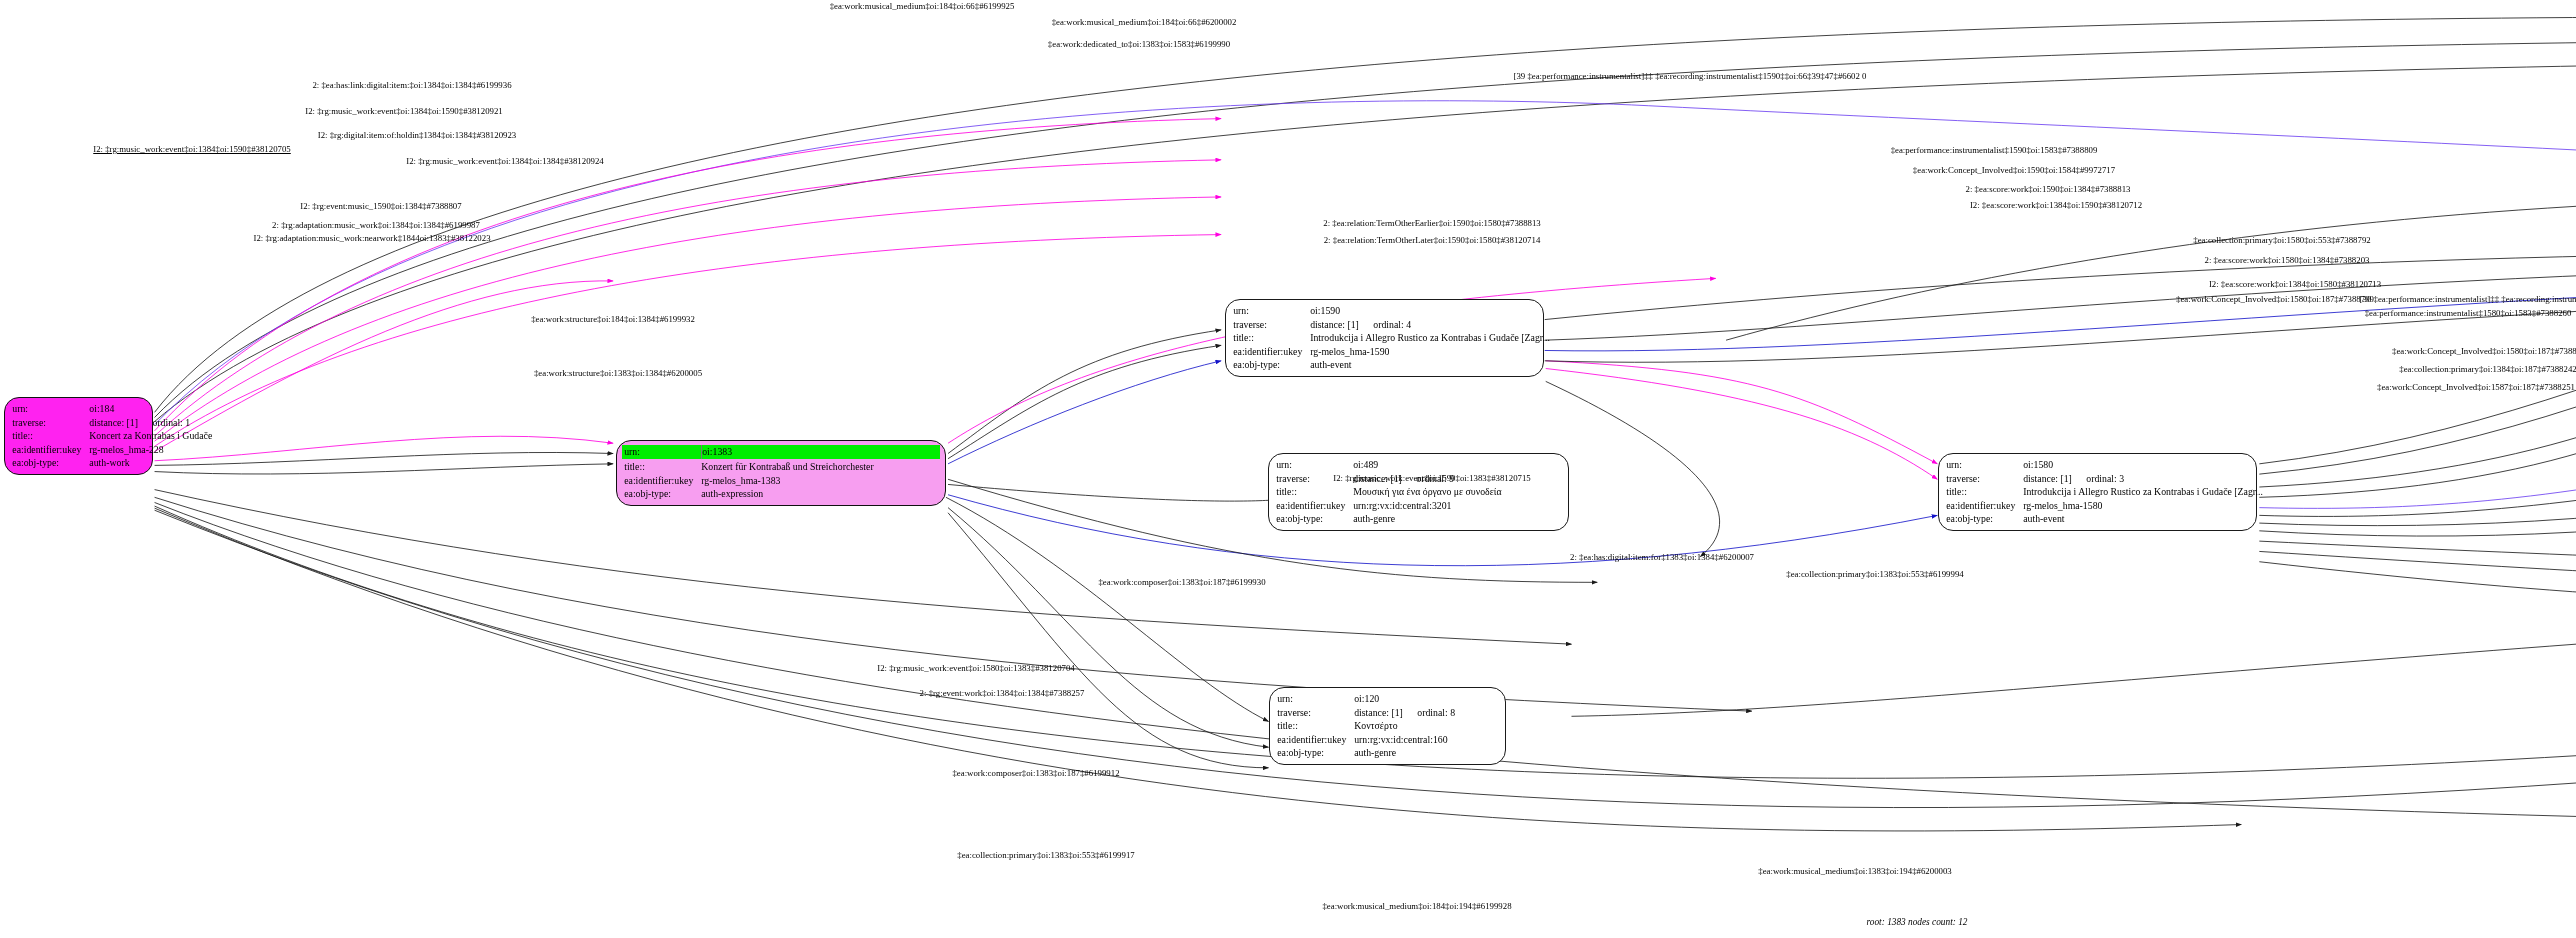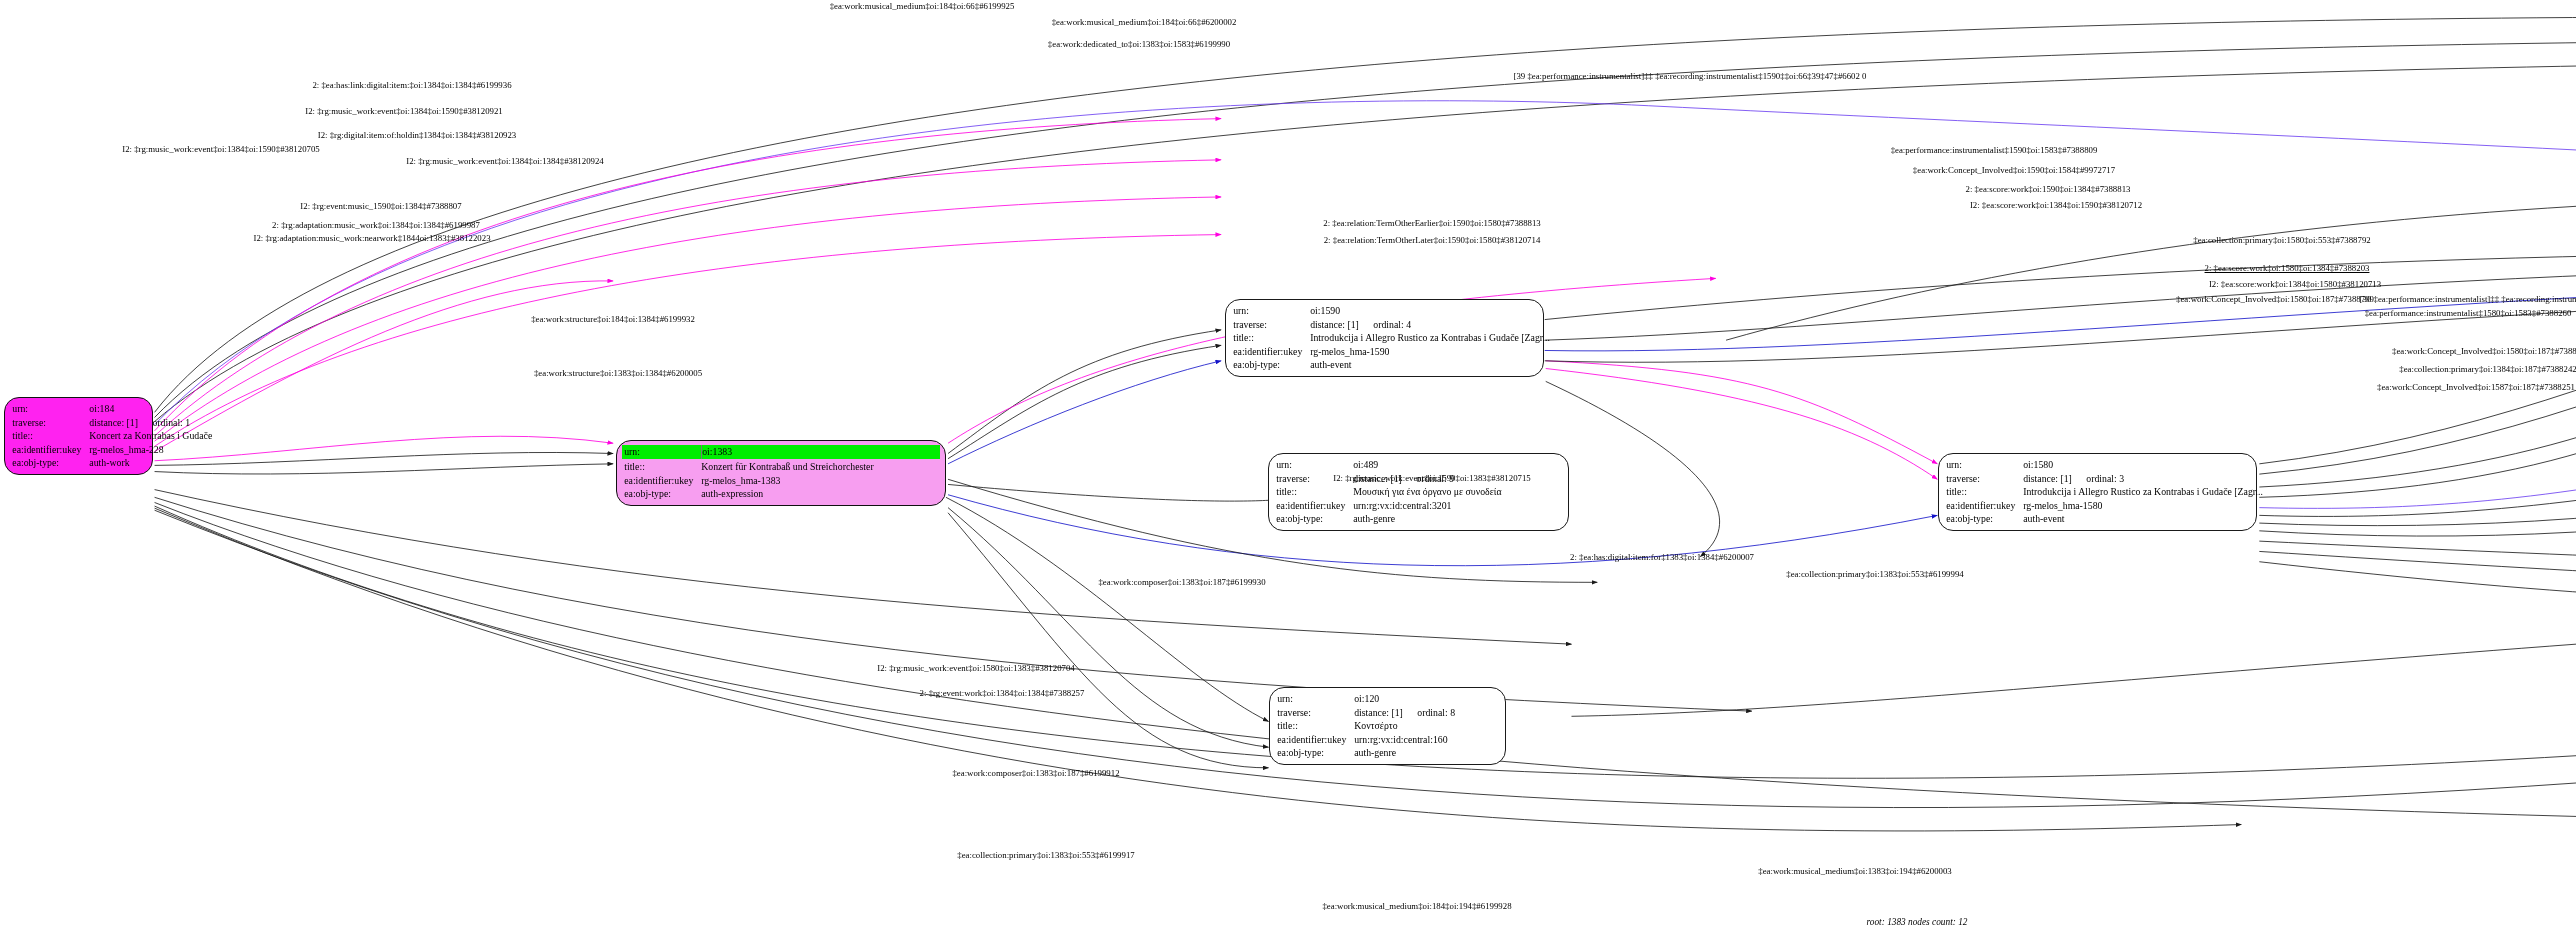--- a/index.html
+++ b/index.html
@@ -255,40 +255,40 @@
     </div>
   <div id="label-layer">
       <div class="elabel" style="left: 922px; top: 6.2px;">‡ea:work:musical_medium‡oi:184‡oi:66‡#6199925</div>
       <div class="elabel" style="left: 1144px; top: 21.6px;">‡ea:work:musical_medium‡oi:184‡oi:66‡#6200002</div>
       <div class="elabel" style="left: 1139px; top: 44px;">‡ea:work:dedicated_to‡oi:1383‡oi:1583‡#6199990</div>
       <div class="elabel" style="left: 1690px; top: 76px;">[39 ‡ea:performance:instrumentalist]‡‡ ‡ea:recording:instrumentalist‡1590‡‡oi:66‡39‡47‡#6602 0</div>
       <div class="elabel" style="left: 412px; top: 85px; text-align: right;">2: ‡ea:has:link:digital:item:‡oi:1384‡oi:1384‡#6199936</div>
       <div class="elabel" style="left: 404px; top: 111px;">I2: ‡rg:music_work:event‡oi:1384‡oi:1590‡#38120921</div>
       <div class="elabel" style="left: 417px; top: 135px;">I2: ‡rg:digital:item:of:holdin‡1384‡oi:1384‡#38120923</div>
       <div class="elabel" style="left: 505px; top: 161px;">I2: ‡rg:music_work:event‡oi:1384‡oi:1384‡#38120924</div>
-      <div class="elabel" style="left: 221px; top: 149px;">I2: ‡rg:music_work:event‡oi:1384‡oi:1590‡#38120705</div>
+      <div class="elabel" style="left: 192px; top: 149px; text-decoration: underline;">I2: ‡rg:music_work:event‡oi:1384‡oi:1590‡#38120705</div>
       <div class="elabel" style="left: 381px; top: 206px;">I2: ‡rg:event:music_1590‡oi:1384‡#7388807</div>
       <div class="elabel" style="left: 376px; top: 225px;">2: ‡rg:adaptation:music_work‡oi:1384‡oi:1384‡#6199987</div>
       <div class="elabel" style="left: 372px; top: 238px;">I2: ‡rg:adaptation:music_work:nearwork‡1844oi:1383‡#38122023</div>
       <div class="elabel" style="left: 613px; top: 319px;">‡ea:work:structure‡oi:184‡oi:1384‡#6199932</div>
       <div class="elabel" style="left: 618px; top: 373px;">‡ea:work:structure‡oi:1383‡oi:1384‡#6200005</div>
       <div class="elabel" style="left: 1036px; top: 773px;">‡ea:work:composer‡oi:1383‡oi:187‡#6199912</div>
       <div class="elabel" style="left: 1417px; top: 906px;">‡ea:work:musical_medium‡oi:184‡oi:194‡#6199928</div>
       <div class="elabel" style="left: 1046px; top: 855px;">‡ea:collection:primary‡oi:1383‡oi:553‡#6199917</div>
       <div class="elabel" style="left: 1855px; top: 871px;">‡ea:work:musical_medium‡oi:1383‡oi:194‡#6200003</div>
       <div class="elabel" style="left: 1432px; top: 465px; margin-top: 13px;">I2: ‡rg:music_work:event‡oi:1590‡oi:1383‡#38120715</div>
       <div class="elabel" style="left: 1432px; top: 223px;">2: ‡ea:relation:TermOtherEarlier‡oi:1590‡oi:1580‡#7388813</div>
       <div class="elabel" style="left: 1432px; top: 240px;">2: ‡ea:relation:TermOtherLater‡oi:1590‡oi:1580‡#38120714</div>
       <div class="elabel" style="left: 2048px; top: 189px;">2: ‡ea:score:work‡oi:1590‡oi:1384‡#7388813</div>
       <div class="elabel" style="left: 2056px; top: 205px;">I2: ‡ea:score:work‡oi:1384‡oi:1590‡#38120712</div>
       <div class="elabel" style="left: 1994px; top: 150px;">‡ea:performance:instrumentalist‡1590‡oi:1583‡#7388809</div>
       <div class="elabel" style="left: 2014px; top: 170px;">‡ea:work:Concept_Involved‡oi:1590‡oi:1584‡#9972717</div>
       <div class="elabel" style="left: 2275px; top: 299px;">‡ea:work:Concept_Involved‡oi:1580‡oi:187‡#7388799</div>
       <div class="elabel" style="left: 2282px; top: 240px;">‡ea:collection:primary‡oi:1580‡oi:553‡#7388792</div>
-      <div class="elabel" style="left: 2287px; top: 268px; text-decoration: underline;">2: ‡ea:score:work‡oi:1580‡oi:1384‡#7388203</div>
+      <div class="elabel" style="left: 2287px; top: 260px;">2: ‡ea:score:work‡oi:1580‡oi:1384‡#7388203</div>
       <div class="elabel" style="left: 2295px; top: 284px;">I2: ‡ea:score:work‡oi:1384‡oi:1580‡#38120713</div>
       <div class="elabel" style="left: 2524px; top: 299px;">[30 ‡ea:performance:instrumentalist]‡‡ ‡ea:recording:instrumentalist‡1580‡oi:66‡#6580260</div>
       <div class="elabel" style="left: 2468px; top: 313px;">‡ea:performance:instrumentalist‡1580‡oi:1583‡#7388260</div>
       <div class="elabel" style="left: 2491px; top: 351px;">‡ea:work:Concept_Involved‡oi:1580‡oi:187‡#7388253</div>
       <div class="elabel" style="left: 2488px; top: 369px;">‡ea:collection:primary‡oi:1384‡oi:187‡#7388242</div>
       <div class="elabel" style="left: 2476px; top: 387px;">‡ea:work:Concept_Involved‡oi:1587‡oi:187‡#7388251</div>
       <div class="elabel" style="left: 1875px; top: 574px;">‡ea:collection:primary‡oi:1383‡oi:553‡#6199994</div>
       <div class="elabel" style="left: 976px; top: 668px;">I2: ‡rg:music_work:event‡oi:1580‡oi:1383‡#38120704</div>
       <div class="elabel" style="left: 1002px; top: 693px;">2: ‡rg:event:work‡oi:1384‡oi:1384‡#7388257</div>
       <div class="elabel" style="left: 1662px; top: 557px;">2: ‡ea:has:digital:item:for‡1383‡oi:1384‡#6200007</div>

